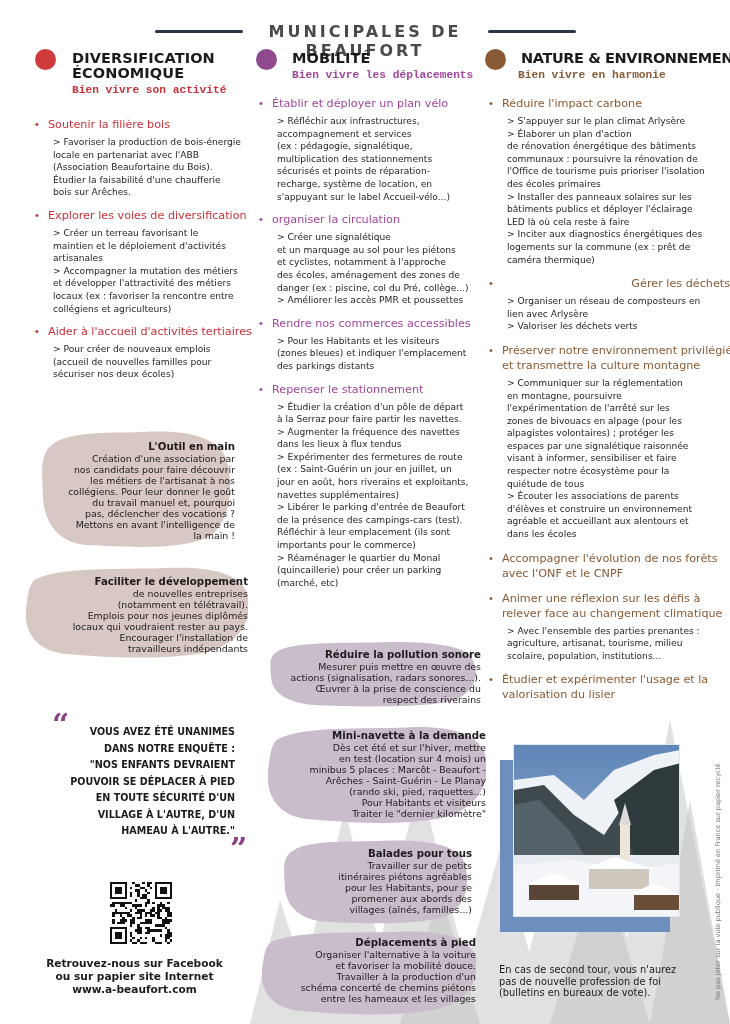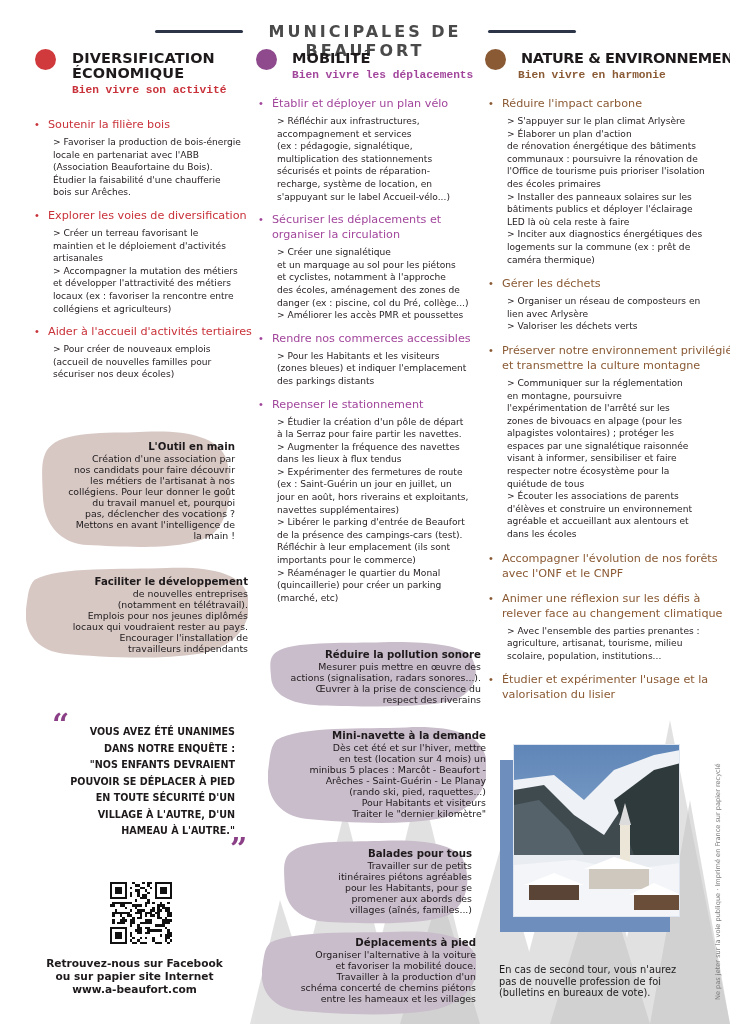--- a/index.html
+++ b/index.html
@@ -161,21 +161,20 @@
           <div>(ex : pédagogie, signalétique,</div>
           <div>multiplication des stationnements</div>
           <div>sécurisés et points de réparation-</div>
           <div>recharge, système de location, en</div>
           <div>s'appuyant sur le label Accueil-vélo...)</div>
         </div>
       </div>
       <div class="item" style="margin-bottom: 9px;">
         <span class="bullet" style="color: rgb(162, 70, 156);">•</span>
         <div class="item-title" style="color: rgb(162, 70, 156);">
-          <div style="white-space: nowrap;">Sécuriser les déplacements et</div>
           <div style="white-space: nowrap;">organiser la circulation</div>
         </div>
         <div class="item-body">
           <div>&gt; Créer une signalétique</div>
           <div>et un marquage au sol pour les piétons</div>
           <div>et cyclistes, notamment à l'approche</div>
           <div>des écoles, aménagement des zones de</div>
           <div>danger (ex : piscine, col du Pré, collège...)</div>
           <div>&gt; Améliorer les accès PMR et poussettes</div>
         </div>
@@ -231,21 +230,21 @@
           <div>&gt; Installer des panneaux solaires sur les</div>
           <div>bâtiments publics et déployer l'éclairage</div>
           <div>LED là où cela reste à faire</div>
           <div>&gt; Inciter aux diagnostics énergétiques des</div>
           <div>logements sur la commune (ex : prêt de</div>
           <div>caméra thermique)</div>
         </div>
       </div>
       <div class="item" style="margin-bottom: 10px;">
         <span class="bullet" style="color: rgb(138, 90, 52);">•</span>
-        <div class="item-title" style="color: rgb(138, 90, 52);">
+        <div class="item-title" style="color: rgb(138, 90, 52); text-align: right;">
           <div style="white-space: nowrap;">Gérer les déchets</div>
         </div>
         <div class="item-body">
           <div>&gt; Organiser un réseau de composteurs en</div>
           <div>lien avec Arlysère</div>
           <div>&gt; Valoriser les déchets verts</div>
         </div>
       </div>
       <div class="item" style="margin-bottom: 10px;">
         <span class="bullet" style="color: rgb(138, 90, 52);">•</span>

